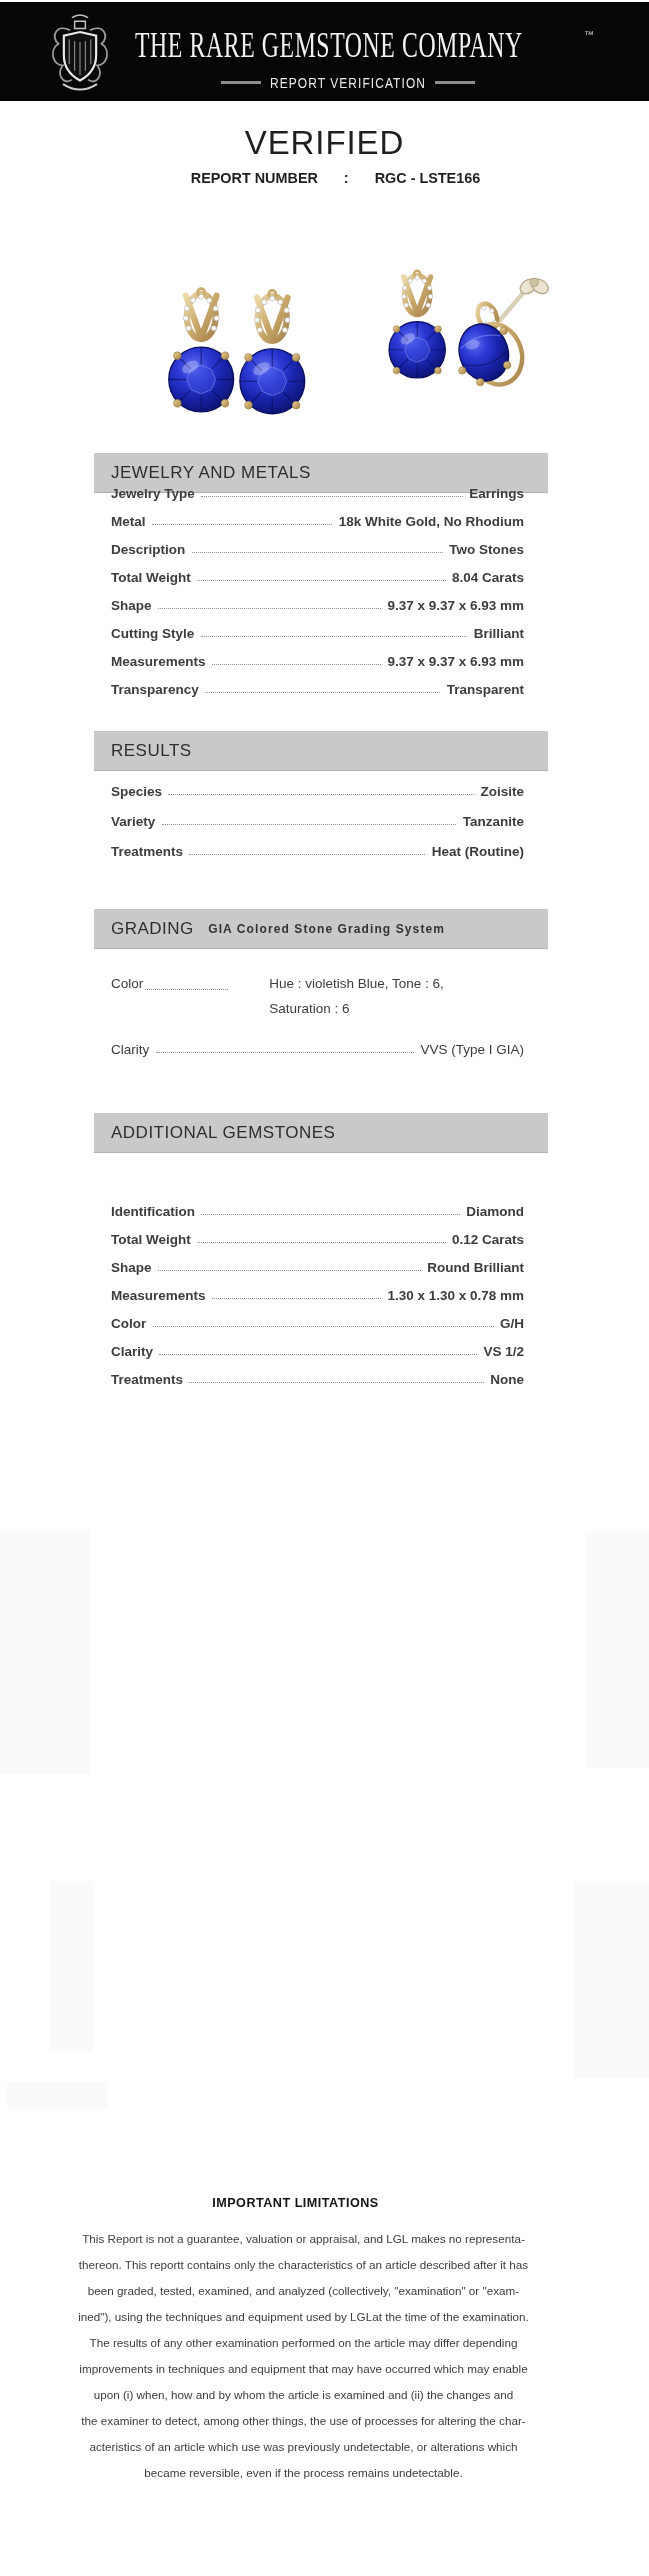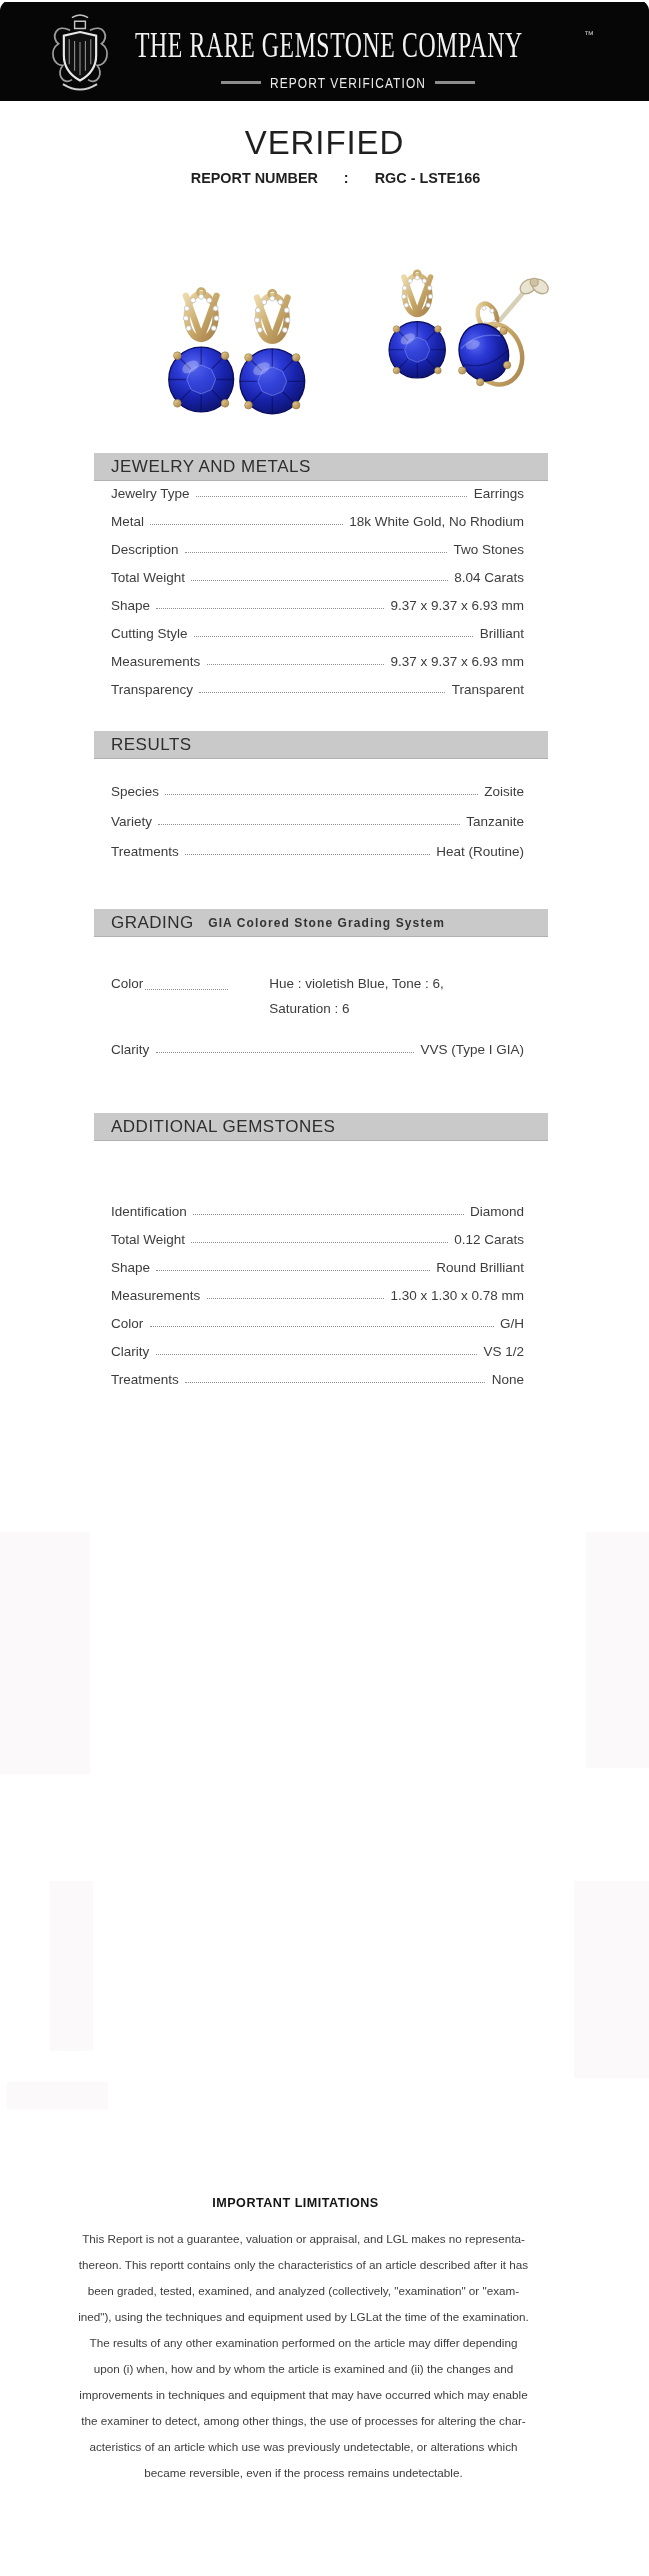--- a/index.html
+++ b/index.html
@@ -1,17 +1,17 @@
 <!DOCTYPE html>
 <html style="font-size:14.4px"><head>
 <meta charset="utf-8">
 <style>
   html,body{margin:0;padding:0;background:#ffffff;}
   .page{position:relative;width:649px;height:2576px;background:#ffffff;overflow:hidden;
-        font-family:"Liberation Sans","DejaVu Sans",sans-serif;color:#3c3c3c;border-radius:11px;}
+        font-family:"Liberation Sans","DejaVu Sans",sans-serif;color:#3c3c3c;}
 
   
   .masthead{position:absolute;left:0;top:1.8px;width:649px;height:99px;background:#060606;}
   .crest{position:absolute;left:45px;top:10px;}
   .company-line{position:absolute;left:135px;top:23.5px;white-space:nowrap;}
   .company-name{display:inline-block;font-family:"Liberation Serif","DejaVu Serif",serif;
         font-size:36px;line-height:41px;color:#f2f2f2;letter-spacing:0.9px;
         transform:scaleX(0.66);transform-origin:0 50%;}
   .tm{position:absolute;left:584px;top:27px;font-size:10px;color:#c9c9c9;}
   .banner-line{position:absolute;left:135px;top:70px;width:426px;height:21.6px;
@@ -24,27 +24,27 @@
   .verified{position:absolute;left:0;top:124px;width:649px;margin:0;text-align:center;
         font-size:33px;line-height:38px;font-weight:400;letter-spacing:0.9px;color:#1f1f1f;}
   .report-line{position:absolute;left:0;top:170px;width:649px;text-align:center;
         font-size:14.4px;font-weight:700;color:#1f1f1f;white-space:nowrap;}
   .report-line span{white-space:pre;margin-left:22px;}
 
   
   .photo{position:absolute;left:90px;top:231px;width:469px;height:189px;}
 
   
-  .bar{position:absolute;left:94px;width:454px;height:28px;background:#c9c9c9;
+  .bar{position:absolute;left:94px;width:454px;height:40px;background:#c9c9c9;
         border-bottom:1.8px solid #b0b0b0;box-sizing:border-box;display:flex;
         align-items:center;padding-left:17px;}
   .bar-title{font-size:17px;color:#2e2e2e;letter-spacing:0.5px;}
   .bar-subtitle{font-size:12px;color:#333;letter-spacing:1.1px;margin-left:14.4px;font-weight:700;}
 
-  .rows{position:absolute;left:94px;width:454px;box-sizing:border-box;padding:0 24px 0 17px;}
+  .rows{position:absolute;left:94px;width:454px;box-sizing:border-box;padding:0 24px 0 17px;font-weight:bold;}
   .row{display:flex;align-items:flex-end;font-size:13.5px;color:#3d3d3d;}
   .rows-jm  .row{height:28px;}
   .rows-res .row{height:30px;}
   .rows-add .row{height:28px;}
   .row .lbl{line-height:1;padding-bottom:3.6px;white-space:nowrap;}
   .row .val{line-height:1;padding-bottom:3.6px;white-space:nowrap;}
   .leader{flex:1;border-bottom:1.8px dotted #8f8f8f;margin:0 6.3px 7.2px 6.3px;height:0;min-width:21.6px;}
 
   
   .grading-rows{position:absolute;left:94px;width:454px;box-sizing:border-box;
@@ -357,24 +357,24 @@
 
 
         <div class="lim-line">thereon. This reportt contains only the characteristics of an article described after it has</div>
 
         <div class="lim-line">been graded, tested, examined, and analyzed (collectively, "examination" or "exam-</div>
 
         <div class="lim-line">ined"), using the techniques and equipment used by LGLat the time of the examination.</div>
 
         <div class="lim-line">The results of any other examination performed on the article may differ depending</div>
 
+        <div class="lim-line">improvements in techniques and equipment that may have occurred which may enable</div>
+
         <div class="lim-line">upon (i) when, how and by whom the article is examined and (ii) the changes and</div>
 
-        <div class="lim-line">improvements in techniques and equipment that may have occurred which may enable</div>
-
         <div class="lim-line">the examiner to detect, among other things, the use of processes for altering the char-</div>
 
         <div class="lim-line">acteristics of an article which use was previously undetectable, or alterations which</div>
 
         <div class="lim-line">became reversible, even if the process remains undetectable.</div>
       </div>
   </div>
 
 </div>
 

